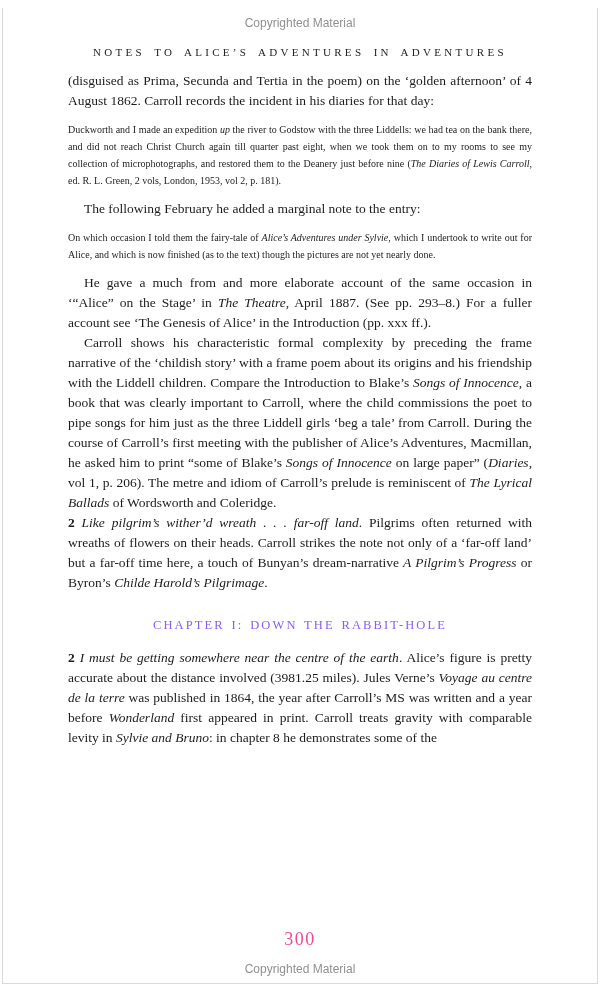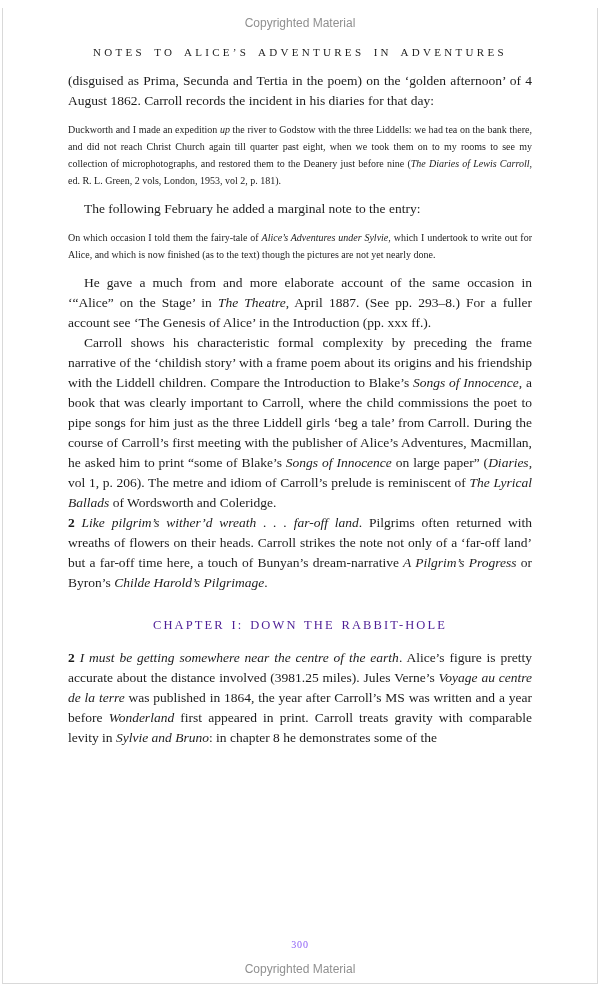--- a/index.html
+++ b/index.html
@@ -54,29 +54,29 @@
     font-size: 10px;
     line-height: 17px;
   }
   .chapter-heading {
     margin: 22px 0 13px 0;
     text-align: center;
     font-size: 12.5px;
     font-weight: normal;
     letter-spacing: 0.17em;
     word-spacing: 0.12em;
-    color: #4c1d95;
+    color: #8b5cf6;
   }
   .page-number {
     position: absolute;
     left: 0; right: 0; bottom: 43px;
     text-align: center;
-    font-size: 10px;
+    font-size: 18px;
     letter-spacing: 0.08em;
-    color: #8b5cf6;
+    color: #ec4899;
   }
   .i { font-style: italic; }
   .b { font-weight: bold; }
 </style>
 </head>
 <body>
 
 <div class="page">
 
   <div class="copyright top">Copyrighted Material</div>

